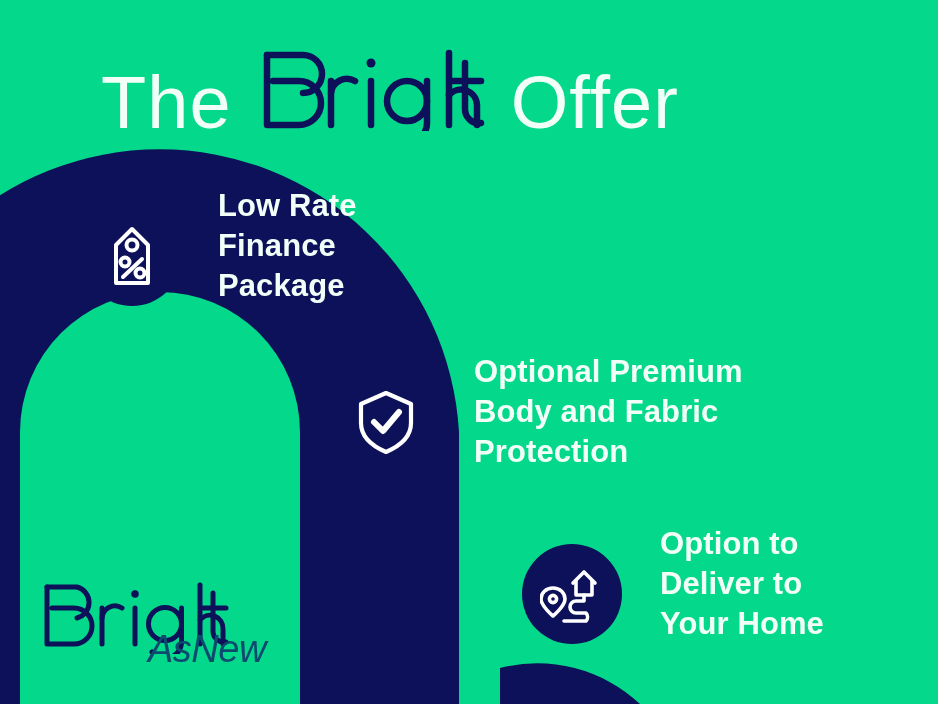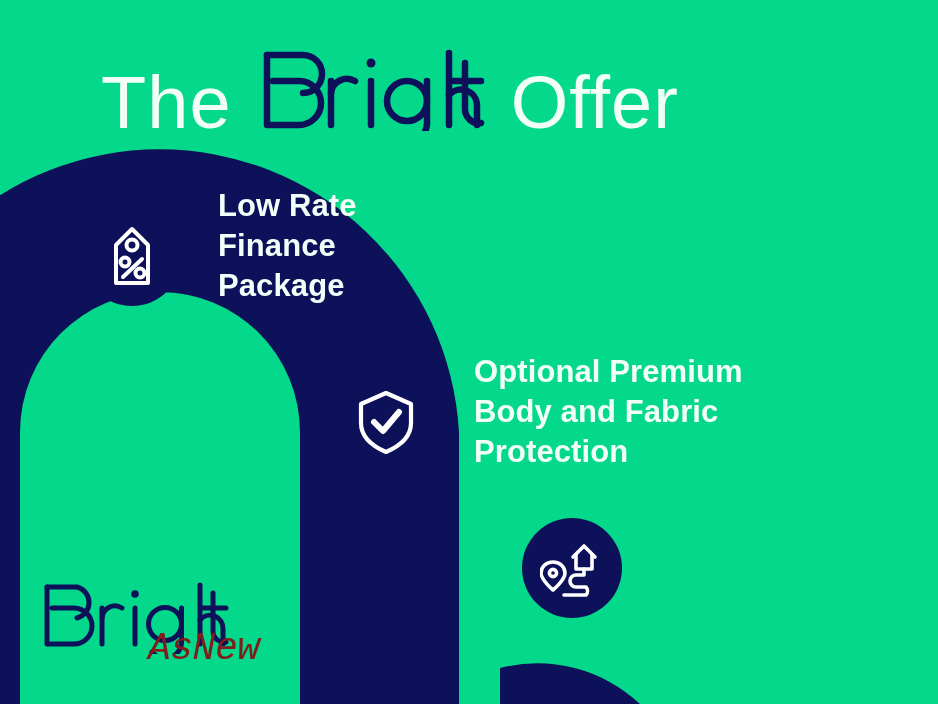--- a/index.html
+++ b/index.html
@@ -95,22 +95,21 @@
   }
   .logo-sub {
     position: absolute;
     left: 108px;
     top: 52px;
     font-size: 38px;
     line-height: 38px;
     font-weight: 400;
     font-style: italic;
     letter-spacing: -0.5px;
-    color: #7f1d1d;
-    font-family: Liberation Mono, monospace;
+    color: #0c4a6e;
   }
   .logo-mark {
     position: absolute;
     left: 0;
     top: 4px;
   }
 </style>
 </head>
 <body>
 
@@ -213,20 +212,23 @@
           <path d="M33 19 L44 8 L55 19"></path>
           <path d="M36 17 L36 31 L52 31 L52 17"></path>
 
           <path d="M13 24 C20 24 25 29 25 35 C25 42 13 52 13 52 C13 52 1 42 1 35 C1 29 6 24 13 24 Z"></path>
           <circle cx="13" cy="35" r="3.6"></circle>
 
           <path d="M44 31 L44 37 L36 37 A6 6 0 0 0 36 49 L46 49 A6 6 0 0 1 46 57 L24 57"></path>
         </g>
       </svg>
     </div>
+    <div class="feature-text">Option to
+Deliver to
+Your Home</div>
   </div>
 
   <div class="logo">
     <span class="logo-mark">
       <svg width="200" height="72" viewBox="0 0 200 72" aria-hidden="true">
         <g fill="none" stroke="#0d1159" stroke-width="5" stroke-linecap="round" stroke-linejoin="round">
           <path d="M7 5 L7 62 L34 62 A18 18 0 0 0 34 26 L12 26"></path>
           <path d="M7 5 L37 5 A16 16 0 0 1 37 36"></path>
           <path d="M62 26 L62 62"></path>
           <path d="M62 36 A13 13 0 0 1 82 26"></path>

